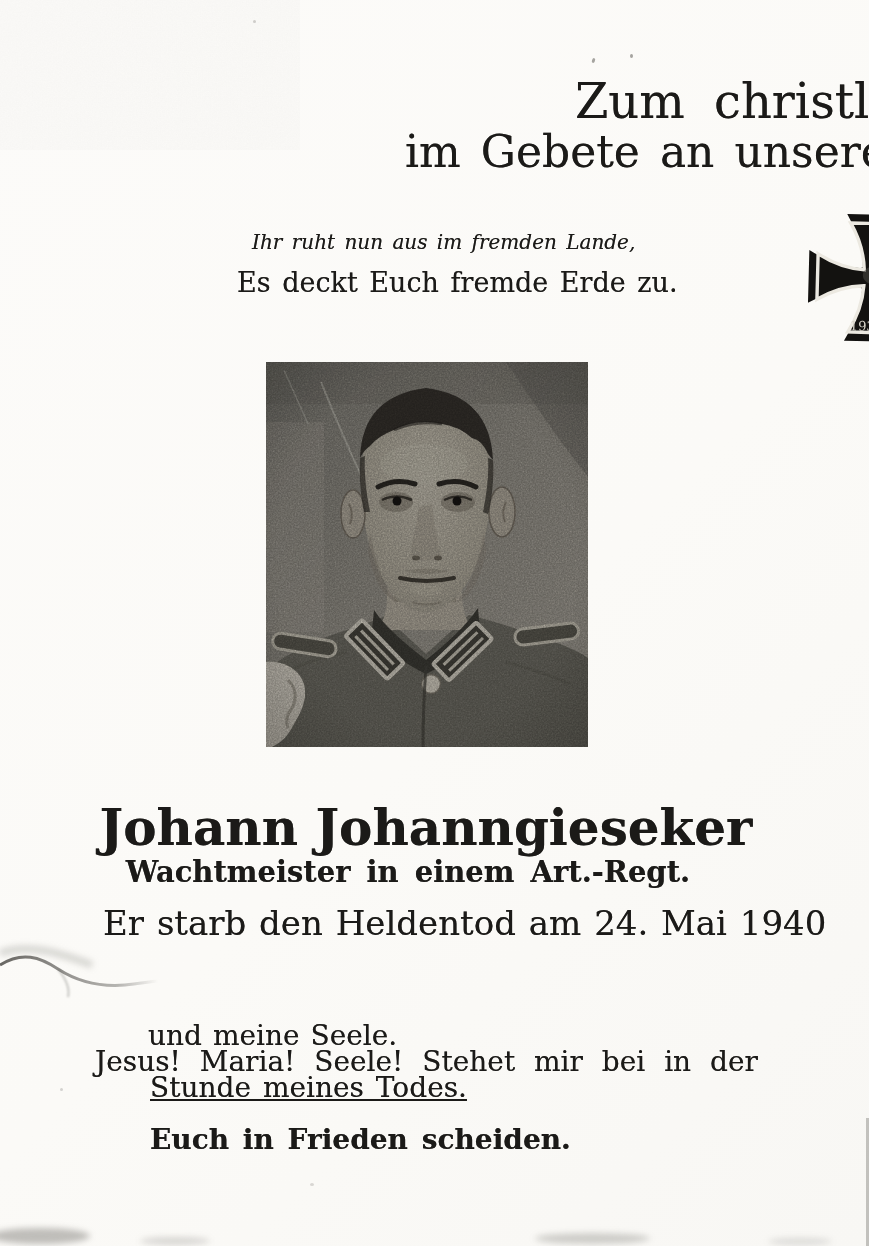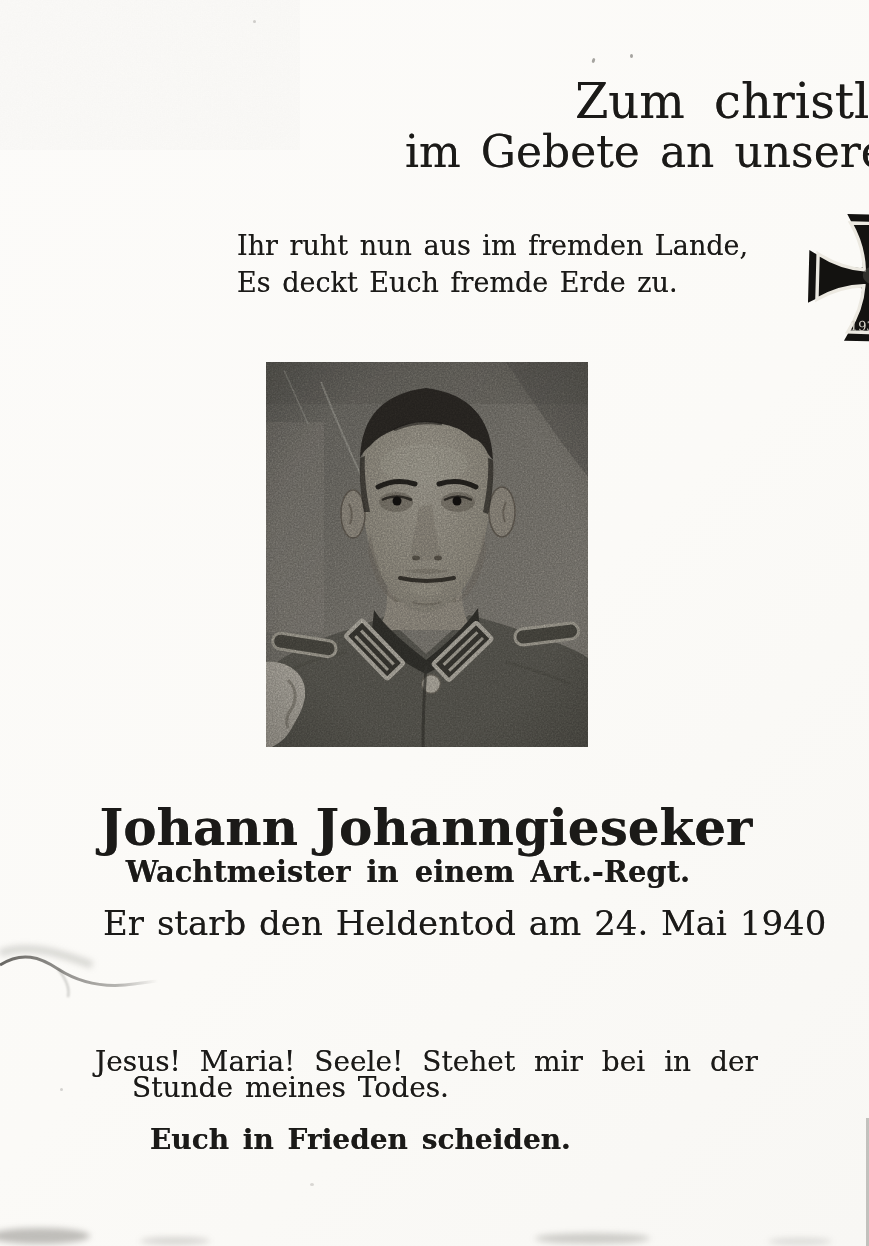--- a/index.html
+++ b/index.html
@@ -10,40 +10,40 @@
     overflow:hidden;
     font-family:"DejaVu Serif", serif;
     color:#1b1a18;
   }
   .txt{position:absolute;white-space:nowrap;line-height:1;color:#1b1a18;
        text-shadow:0 0 .6px rgba(25,24,22,.65);}
   
   .hdr1{left:575px;top:77px;font-size:48px;word-spacing:14px;}
   .hdr2{left:405px;top:130px;font-size:44px;word-spacing:6px;}
   
-  .verse1{left:237px;top:232px;font-size:27px;word-spacing:3px;}
+  .verse1{left:252px;top:232px;font-size:20px;word-spacing:3px;font-style:italic;}
   .verse2{left:237px;top:269px;font-size:27px;word-spacing:3px;}
   
   .photo{position:absolute;left:266px;top:362px;width:322px;height:385px;
          filter:blur(.35px) contrast(.97);}
   .photo svg{display:block;width:100%;height:100%;}
   
   .cross{position:absolute;left:806px;top:212px;width:132px;height:132px;transform:rotate(1.5deg);}
   
   .name{left:0;top:803px;width:852px;text-align:center;font-size:50px;font-weight:bold;letter-spacing:0;}
   .rank{left:0;top:858px;width:816px;text-align:center;font-size:29px;font-weight:bold;word-spacing:6px;}
   
   .death1{left:103px;top:906px;font-size:34px;word-spacing:2px;text-align:right;}
   .death2{left:103px;top:948px;font-size:34px;word-spacing:6px;}
   
   .pr{font-size:28px;}
   .p0a{left:95px;top:996px;word-spacing:3px;}
   .p0b{left:148px;top:1022px;word-spacing:2px;}
   .p1a{left:95px;top:1048px;word-spacing:10px;}
-  .p1b{left:132px;top:1074px;word-spacing:3px;}
+  .p1b{left:150px;top:1074px;word-spacing:3px;text-decoration:underline;}
   .p2a{left:98px;top:1100px;word-spacing:8px;}
   .p2b{left:150px;top:1126px;word-spacing:4px;font-weight:bold;}
   
   .crease{position:absolute;left:0;top:935px;width:175px;height:80px;}
   .smudge{position:absolute;border-radius:50%;filter:blur(3px);}
   .sm1{left:-10px;top:1228px;width:100px;height:16px;background:rgba(80,78,72,.35);}
   .sm2{left:140px;top:1237px;width:70px;height:8px;background:rgba(95,92,86,.22);}
   .sm3{left:535px;top:1233px;width:115px;height:11px;background:rgba(95,92,86,.28);}
   .sm4{left:768px;top:1238px;width:64px;height:7px;background:rgba(95,92,86,.18);}
   .speck{position:absolute;border-radius:50%;background:rgba(95,92,88,.55);}
@@ -186,20 +186,21 @@
       <rect x="0" y="0" width="322" height="385" fill="url(#vig)"></rect>
       <rect x="0" y="0" width="322" height="385" filter="url(#grain)" opacity=".35"></rect>
     </svg>
   </div>
 
   <div class="txt rank">Wachtmeister in einem Art.-Regt.</div>
   <div class="txt name">Johann Johanngieseker</div>
 
   <div class="txt death1">Er starb den Heldentod am 24. Mai 1940</div>
 
+  <div class="txt pr p0b">und meine Seele.</div>
   <div class="txt pr p1a">Jesus! Maria! Seele! Stehet mir bei in der</div>
   <div class="txt pr p1b">Stunde meines Todes.</div>
   <div class="txt pr p2b">Euch in Frieden scheiden.</div>
 
   <div class="crease">
     <svg viewBox="0 0 175 80" width="175" height="80">
       <defs>
         <linearGradient id="fade" x1="0" y1="0" x2="1" y2="0">
           <stop offset="0" stop-color="rgba(55,53,49,.75)"></stop>
           <stop offset=".75" stop-color="rgba(55,53,49,.35)"></stop>

